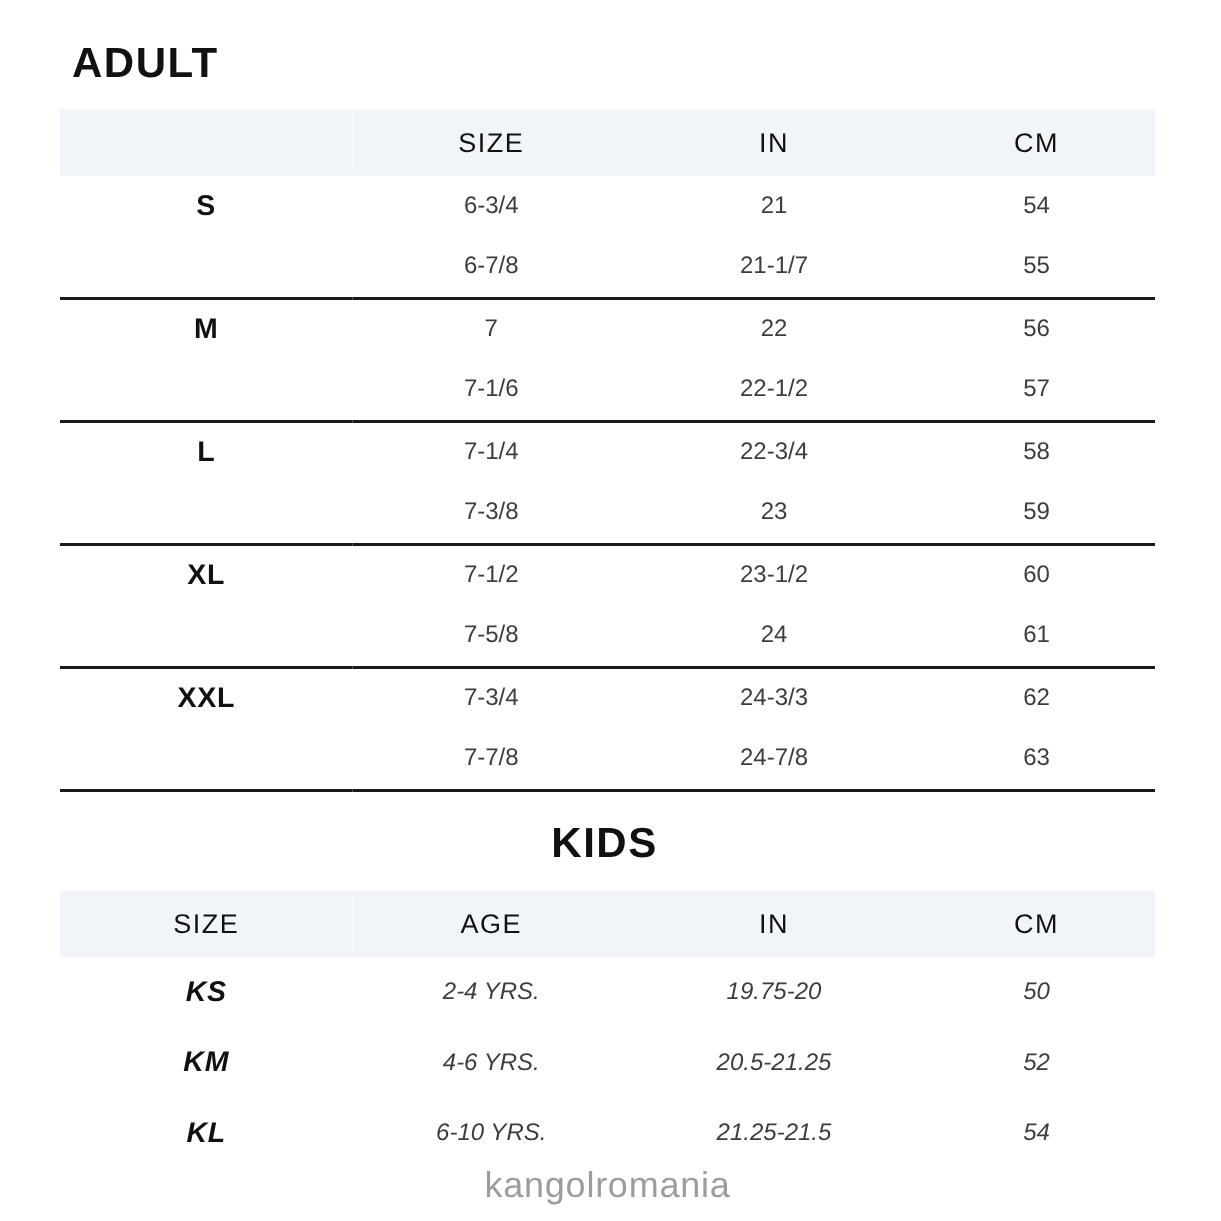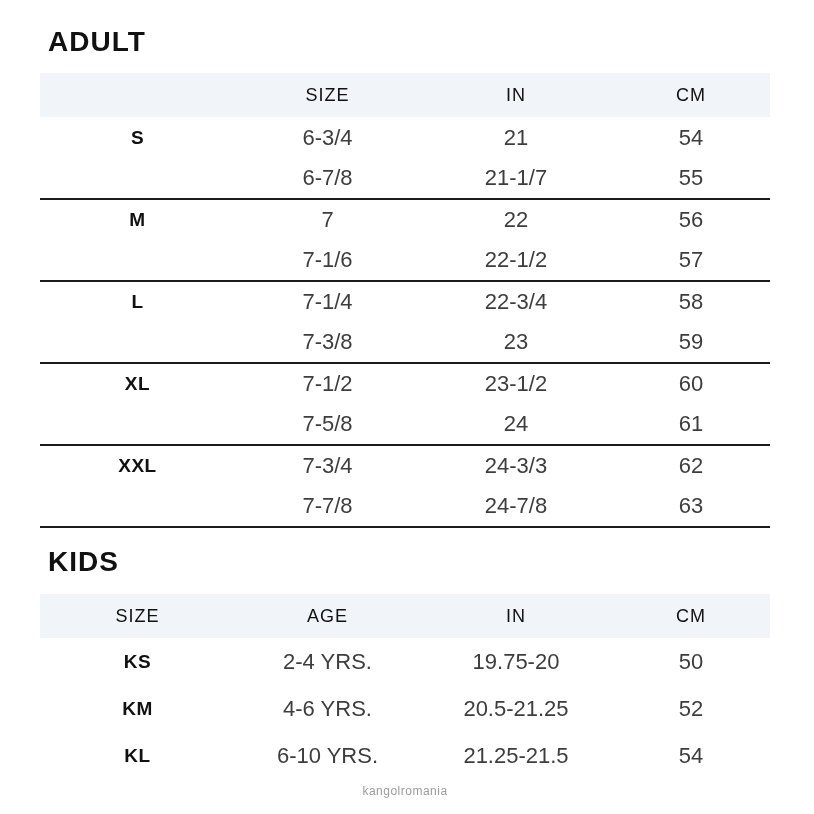--- a/index.html
+++ b/index.html
@@ -25,58 +25,58 @@
     padding: 28px 44px 0 40px;
   }
   .section-title {
     margin: 0 0 17px 8px;
     font-size: 28px;
     line-height: 28px;
     font-weight: 800;
     letter-spacing: 1px;
     color: var(--heading, #111);
   }
-  .section-title.kids { margin-top: 20px; margin-bottom: 18px; }
+  .section-title.kids { margin-top: 20px; margin-bottom: 18px; text-align: center; }
   table.size-table {
     width: 730px;
     border-collapse: collapse;
     table-layout: fixed;
   }
   table.size-table thead th {
     background: var(--header-bg, #f1f4f9);
     height: 44px;
     font-size: 18px;
     font-weight: 400;
     letter-spacing: 1px;
     color: var(--heading, #111);
     text-align: center;
     vertical-align: middle;
     padding: 0;
   }
   table.size-table td {
     height: 41px;
     text-align: center;
     vertical-align: middle;
-    font-size: 22px;
+    font-size: 16px;
     font-weight: 400;
     color: var(--body-text, #3d3d3d);
     padding: 0;
   }
   table.size-table td.lbl {
     font-weight: 700;
     font-size: 19px;
     letter-spacing: 0.5px;
     color: var(--heading, #111);
   }
   table.adult tbody.group { border-bottom: 2px solid var(--rule, #1a1a1a); }
-  table.kids-table td { height: 47px; }
+  table.kids-table td { height: 47px; font-style: italic; }
   .footer {
     width: 730px;
     text-align: center;
-    font-size: 12px;
+    font-size: 24px;
     line-height: 24px;
     color: var(--footer-text, #9c9c9c);
     letter-spacing: 0.5px;
   }
 </style>
 </head>
 <body>
 
 <div class="page">
 

